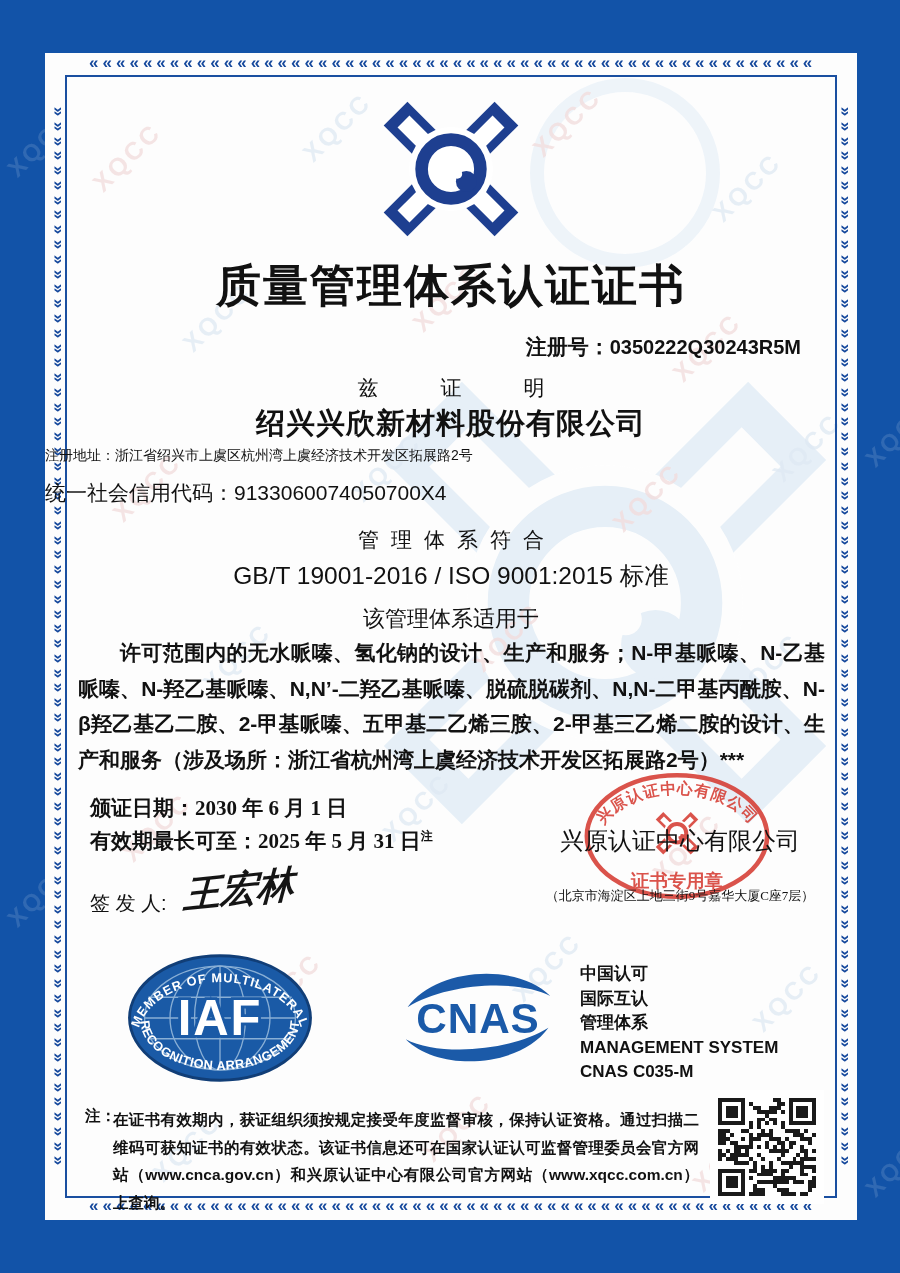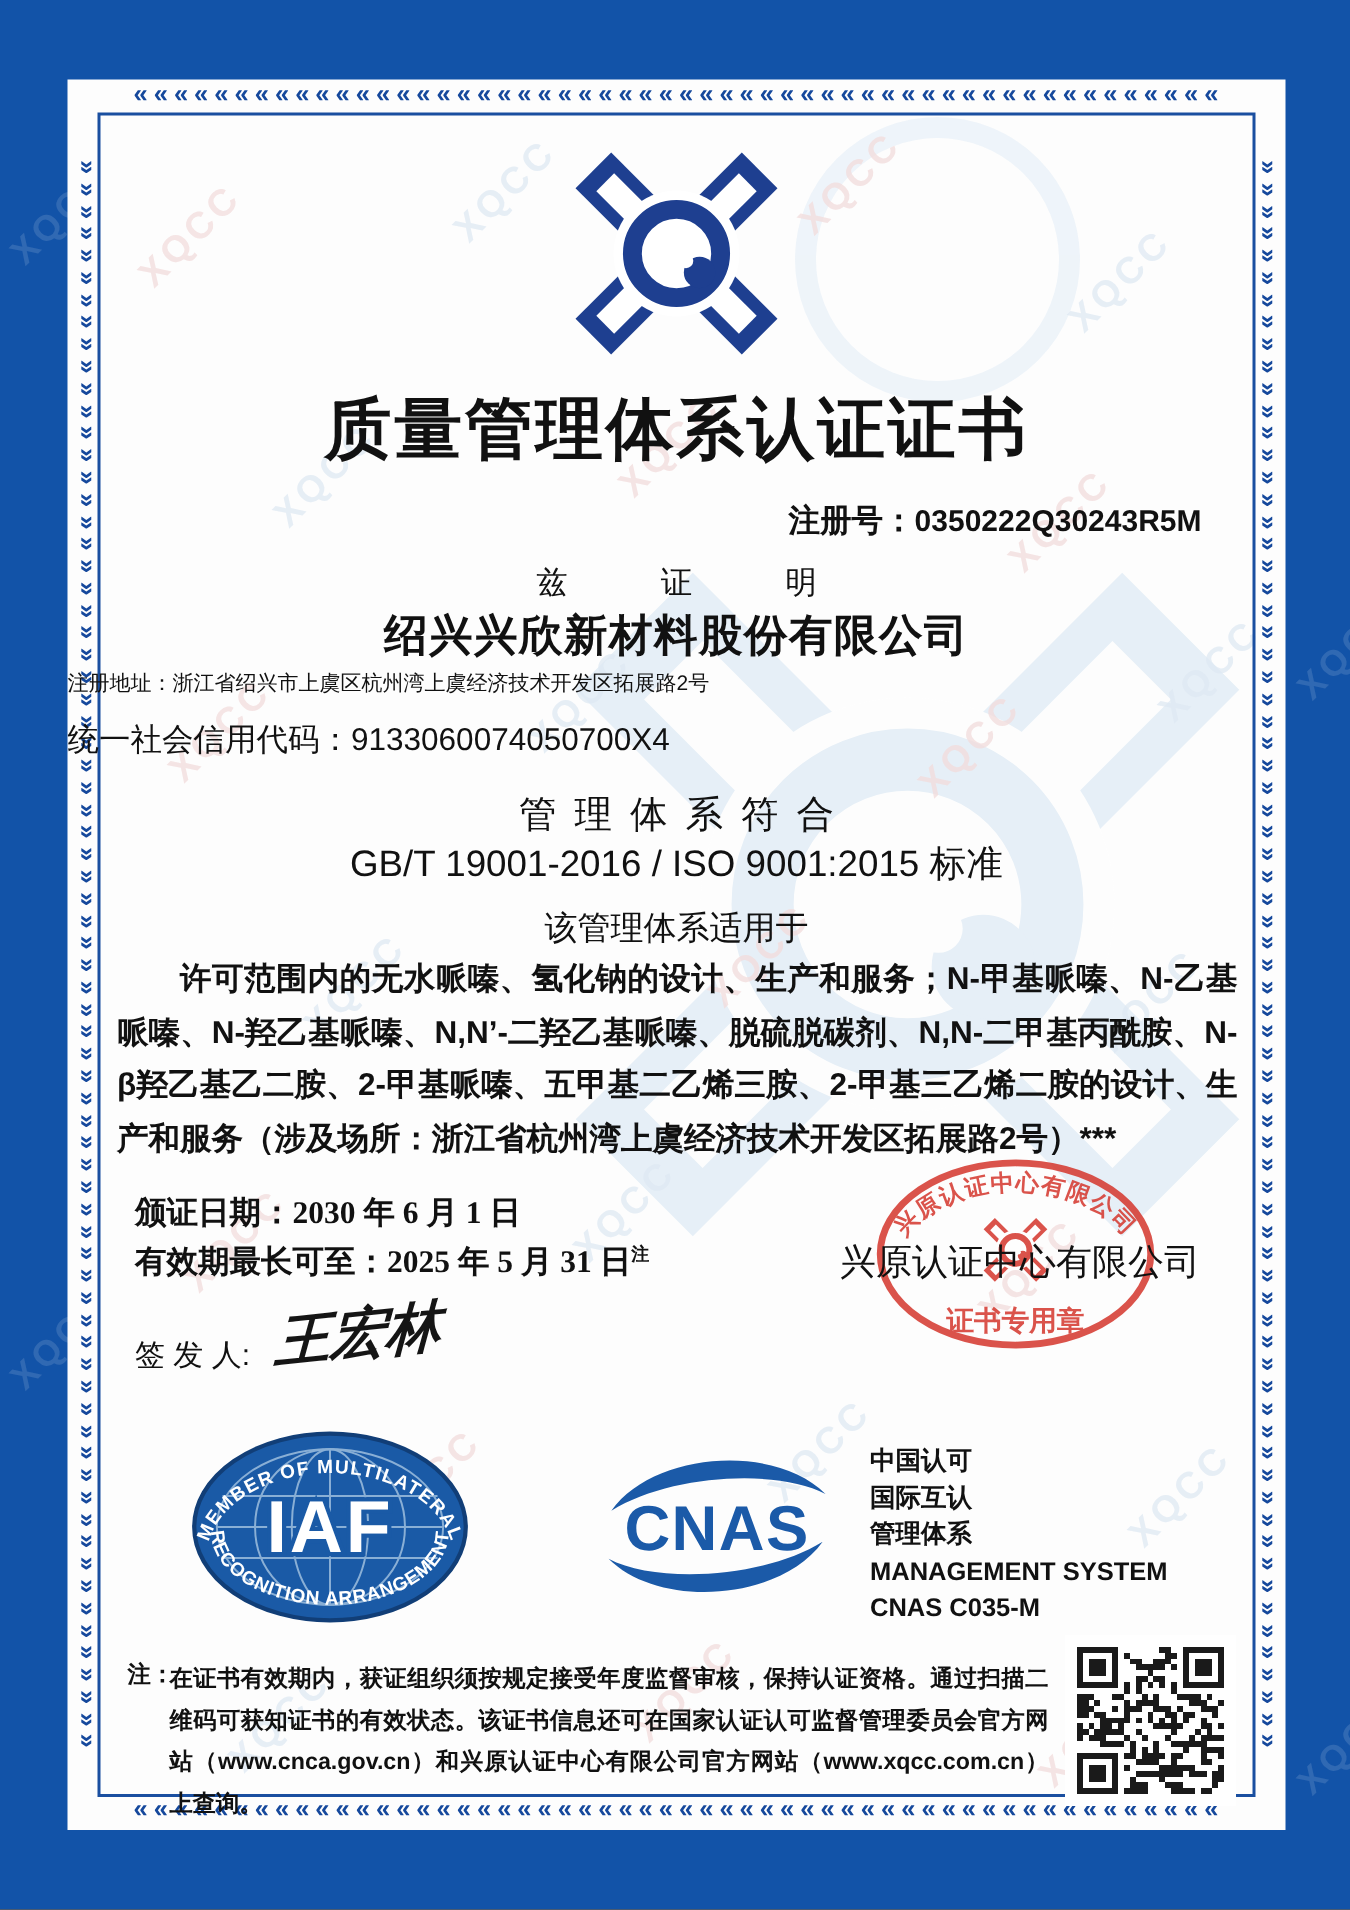--- a/index.html
+++ b/index.html
@@ -33,21 +33,21 @@
   .content{position:absolute;inset:0;z-index:3;}
   .content > *{position:absolute;}
   .main-logo{left:336px;top:46px;width:140px;height:140px;color:#1e3f90;}
   .title{left:0;right:0;top:203px;text-align:center;font-size:45px;font-weight:bold;letter-spacing:2px;}
   .reg-line{right:56px;top:280px;font-size:21px;font-weight:bold;}
   .reg-line .num{font-family:Liberation Sans, sans-serif;font-size:20px;}
   .certify-head{left:0;right:0;top:321px;text-align:center;font-size:21px;letter-spacing:62px;padding-left:62px;}
   .company{left:0;right:0;top:351px;text-align:center;font-size:29px;font-weight:bold;letter-spacing:1px;}
   .addr{left:0;right:0;top:394px;text-align:left;font-size:14px;}
   .credit{left:0;right:0;top:426px;text-align:left;font-size:21px;}
-  .conform{left:0;right:0;top:473px;text-align:center;font-size:25px;letter-spacing:12px;padding-left:12px;}
+  .conform{left:0;right:0;top:473px;text-align:center;font-size:21px;letter-spacing:12px;padding-left:12px;}
   .standard{left:0;right:0;top:506px;text-align:center;font-size:24.5px;font-weight:normal;}
   .scope-head{left:0;right:0;top:551px;text-align:center;font-size:22px;}
   .scope{left:33px;right:32px;top:582px;font-size:21px;font-weight:bold;line-height:35.5px;text-align:justify;text-indent:2em;}
   .issue-date{left:45px;top:741px;font-size:21px;font-weight:bold;font-family:"Liberation Serif",serif;}
   .valid-until{left:45px;top:774px;font-size:21px;font-weight:bold;font-family:"Liberation Serif",serif;}
   .valid-until .sup{font-size:12px;vertical-align:super;font-weight:bold;}
   .signer-row{left:45px;top:820px;font-size:20px;}
   .signature{display:inline-block;margin-left:16px;font-family:"Liberation Serif",serif;font-style:italic;font-weight:bold;font-size:37px;transform:rotate(-6deg) skewX(-8deg);position:relative;top:-8px;color:#151515;}
   .seal{left:532px;top:714px;width:200px;height:138px;opacity:.88;}
   .issuer-name{left:460px;top:772px;width:350px;text-align:center;font-size:24px;font-family:"Liberation Serif",serif;}
@@ -414,20 +414,21 @@
         <ellipse cx="105" cy="75" rx="98" ry="66" fill="none" stroke="#d63c33" stroke-width="5"></ellipse>
         <path id="seal-arc" d="M 20,102 A 88 58 0 1 1 190,102" fill="none"></path>
         <text font-size="17" font-weight="bold" fill="#d63c33" letter-spacing="1">
           <textPath href="#seal-arc" startOffset="50%" text-anchor="middle">兴原认证中心有限公司</textPath>
         </text>
         <use href="#xqcc-mark" x="81" y="48" width="48" height="48"></use>
         <text x="105" y="130" text-anchor="middle" font-size="20" font-weight="bold" fill="#d63c33">证书专用章</text>
       </svg>
 
       <div class="issuer-name">兴原认证中心有限公司</div>
+      <div class="issuer-addr">（北京市海淀区上地三街9号嘉华大厦C座7层）</div>
 
       <svg class="iaf" viewBox="0 0 200 140">
         <ellipse cx="100" cy="70" rx="96" ry="66" fill="#1a5aa6" stroke="#113e77" stroke-width="3"></ellipse>
         <g stroke="#9dbede" stroke-width="1.4" fill="none" opacity="0.85">
           <ellipse cx="100" cy="70" rx="80" ry="55"></ellipse>
           <ellipse cx="100" cy="70" rx="53" ry="55"></ellipse>
           <ellipse cx="100" cy="70" rx="27" ry="55"></ellipse>
           <line x1="100" y1="15" x2="100" y2="125"></line>
           <line x1="24" y1="48" x2="176" y2="48"></line>
           <line x1="20" y1="70" x2="180" y2="70"></line>

